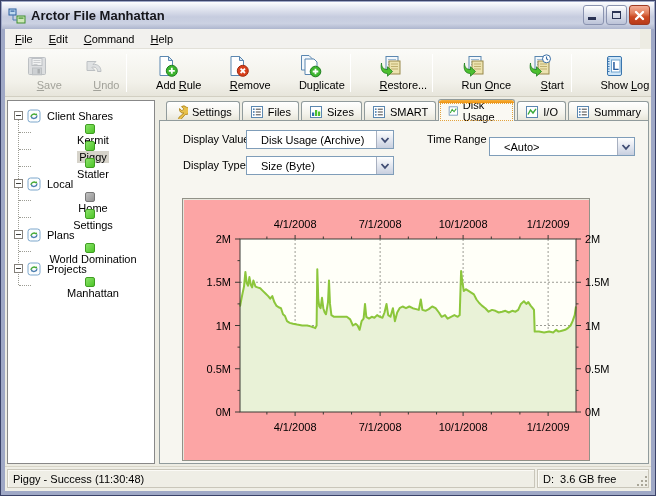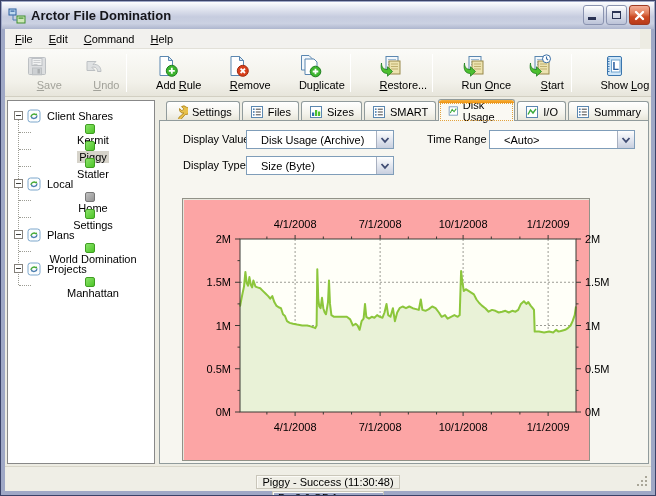--- a/index.html
+++ b/index.html
@@ -80,21 +80,21 @@
   
   .fld-label{position:absolute;color:#000;}
   .combo{position:absolute;height:19px;background:#fff;border:1px solid #7F9DB9;display:flex;align-items:center;}
   .combo .cv{flex:1;padding-left:14px;white-space:nowrap;overflow:hidden;}
   .combo .cbtn{width:17px;height:17px;border-left:1px solid #A8B0C0;
     background:linear-gradient(180deg,#FEFEFE,#E3E7F0 50%,#C8CFDF);display:flex;align-items:center;justify-content:center;}
   
   .chart-panel{position:absolute;left:22px;top:77px;width:408px;height:263px;
     background:#fca5a5;border:1px solid #929288;box-shadow:inset 1px 1px 0 #E6E6DC;}
   
-  .statusbar{position:absolute;left:0;right:0;bottom:0;height:25px;background:#EFEEE6;border-top:1px solid #D8D5C8;display:flex;align-items:center;padding:8px 2px 3px 2px;gap:2px;flex-direction:column;}
+  .statusbar{position:absolute;left:0;right:0;bottom:0;height:25px;background:#EFEEE6;border-top:1px solid #D8D5C8;display:flex;align-items:center;padding:2px 2px 3px 2px;gap:2px;}
   .status-cell{height:19px;border:1px solid #C9C6BA;box-shadow:inset 1px 1px 0 #FBFAF6;display:flex;align-items:center;padding:0 5px;white-space:pre;}
   .status-left{flex:1;}
   .status-right{width:112px;}
   .grip{position:absolute;right:2px;bottom:3px;width:13px;height:13px;
     background:
       radial-gradient(circle at 10px 2px,#A9A698 0 1.4px,transparent 1.5px),
       radial-gradient(circle at 6px 6px,#A9A698 0 1.4px,transparent 1.5px),
       radial-gradient(circle at 10px 6px,#A9A698 0 1.4px,transparent 1.5px),
       radial-gradient(circle at 2px 10px,#A9A698 0 1.4px,transparent 1.5px),
       radial-gradient(circle at 6px 10px,#A9A698 0 1.4px,transparent 1.5px),
@@ -105,21 +105,21 @@
 
 <div class="window">
   <div class="titlebar">
     <svg class="app-icon" viewBox="0 0 18 18">
       <rect x="1" y="2" width="7" height="6" fill="#BFD9EF" stroke="#2B5FA0"></rect>
       <rect x="2.5" y="3.5" width="4" height="1.2" fill="#2B5FA0"></rect>
       <rect x="9" y="9" width="8" height="7" fill="#CFE8B8" stroke="#3E8E2E"></rect>
       <rect x="10.5" y="10.5" width="5" height="1.2" fill="#3E8E2E"></rect>
       <path d="M5 8 v5 h4" fill="none" stroke="#4E7FB0"></path>
     </svg>
-    <span class="title-text">Arctor File Domination</span>
+    <span class="title-text">Arctor File Manhattan</span>
     <div class="win-buttons">
       <div class="win-btn">
           <span class="glyph-min"></span>
         </div>
       <div class="win-btn">
           <span class="glyph-max"></span>
         </div>
       <div class="win-btn close">
         <svg width="11" height="11" viewBox="0 0 11 11">
             <path d="M2 2 L9 9 M9 2 L2 9" stroke="#FFFFFF" stroke-width="2.4" stroke-linecap="round"></path>
@@ -372,21 +372,21 @@
           <span class="fld-label" style="left:23px;top:12px;">Display Value</span>
           <div class="combo" style="left:86px;top:9px;width:148px;">
             <span class="cv">Disk Usage (Archive)</span>
             <span class="cbtn">
                 <svg width="10" height="8" viewBox="0 0 10 8">
                   <path d="M1.5 2 L5 5.8 L8.5 2" fill="none" stroke="#3F4C73" stroke-width="1.8"></path>
                 </svg>
               </span>
           </div>
           <span class="fld-label" style="left:267px;top:12px;">Time Range</span>
-          <div class="combo" style="left:329px;top:9px;width:146px;">
+          <div class="combo" style="left:329px;top:16px;width:146px;">
             <span class="cv">&lt;Auto&gt;</span>
             <span class="cbtn">
                 <svg width="10" height="8" viewBox="0 0 10 8">
                   <path d="M1.5 2 L5 5.8 L8.5 2" fill="none" stroke="#3F4C73" stroke-width="1.8"></path>
                 </svg>
               </span>
           </div>
           <span class="fld-label" style="left:23px;top:38px;">Display Type</span>
           <div class="combo" style="left:86px;top:35px;width:148px;">
             <span class="cv">Size (Byte)</span>

